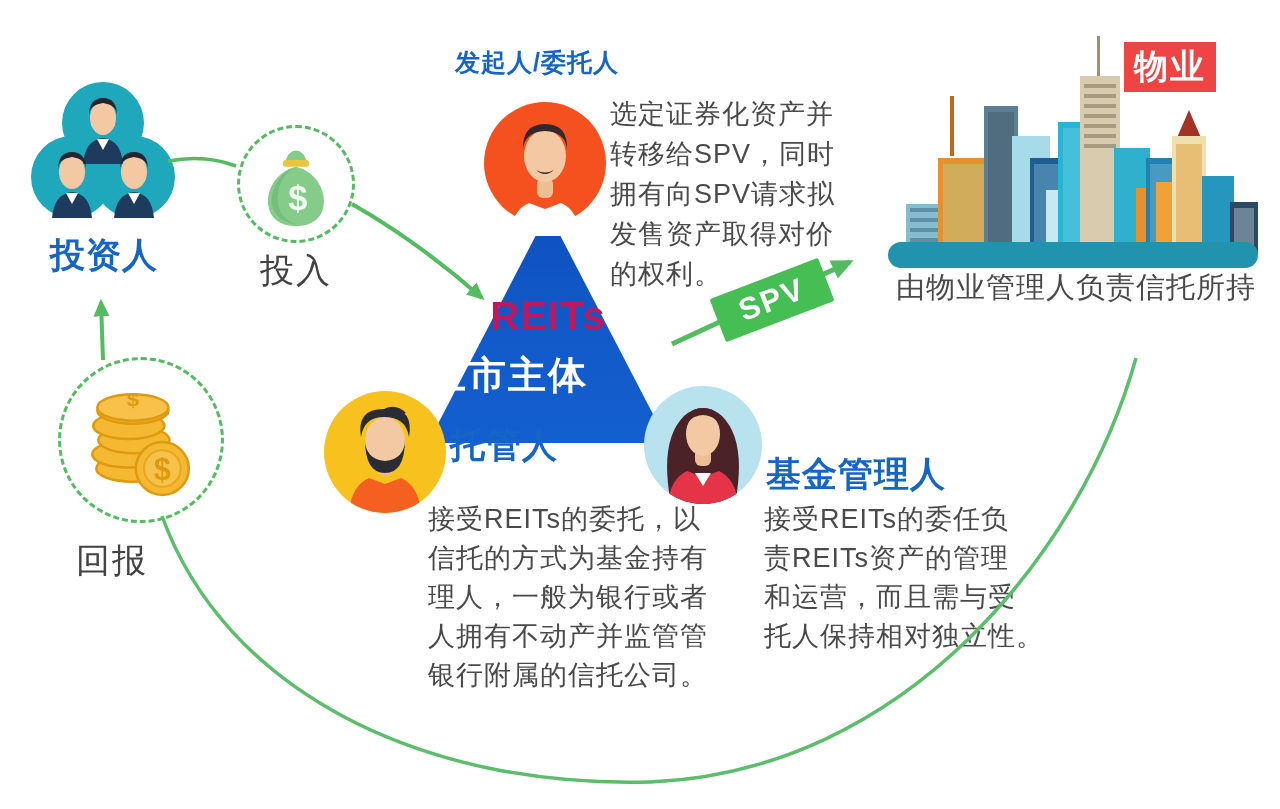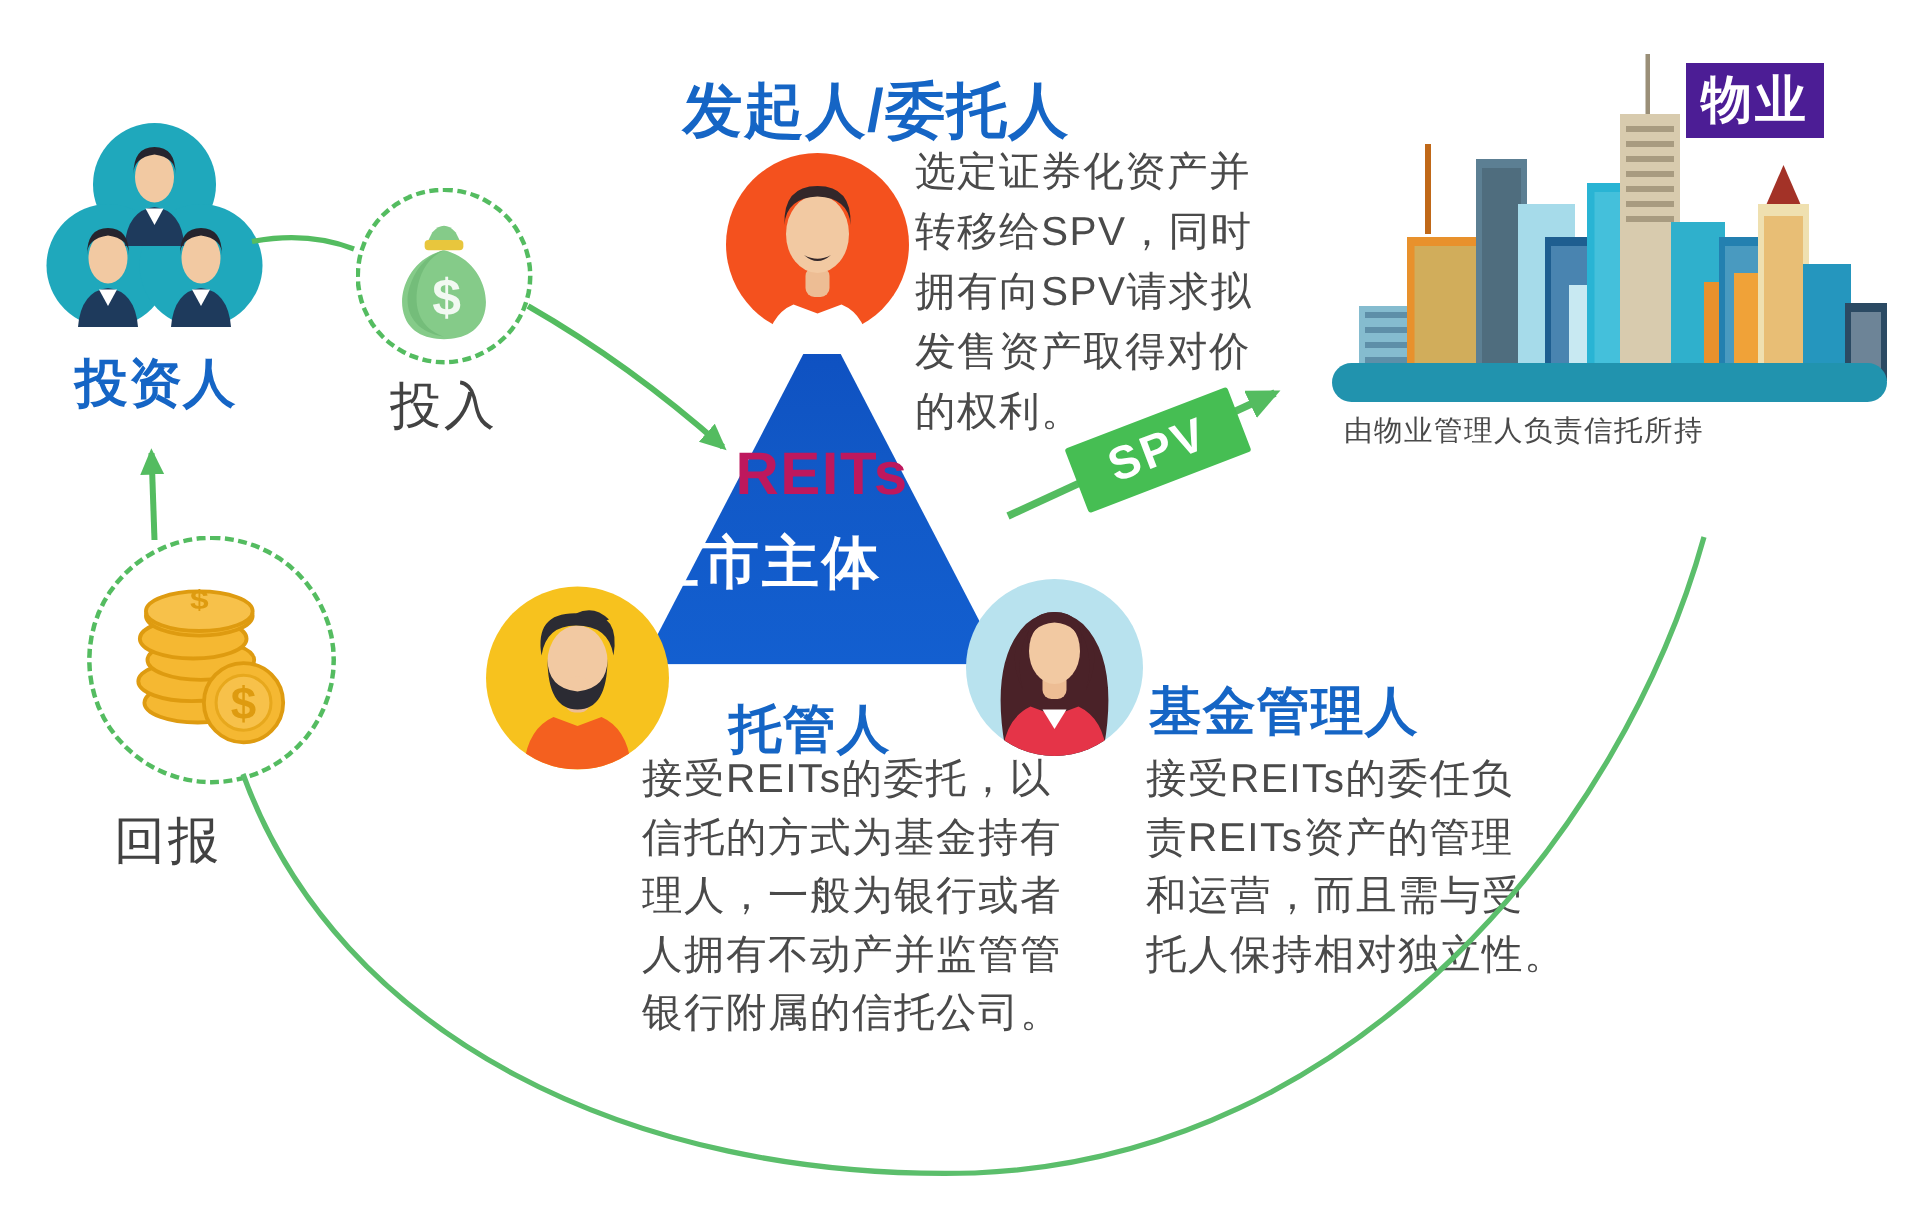--- a/index.html
+++ b/index.html
@@ -16,50 +16,50 @@
   
   svg.connectors{position:absolute;left:0;top:0;z-index:6;pointer-events:none;}
   
   .investors-icon{left:28px;top:78px;z-index:3;}
   .investors-label{left:50px;top:232px;z-index:3;}
   
   .invest-circle{left:237px;top:125px;width:112px;height:112px;border:3px dashed #54bc60;
     border-radius:50%;z-index:3;display:flex;align-items:center;justify-content:center;}
   .invest-label{left:260px;top:248px;z-index:3;}
   
-  .sponsor-title{left:455px;top:46px;z-index:3;font-size:40px;text-align:right;}
+  .sponsor-title{left:455px;top:46px;z-index:3;font-size:25px;text-align:right;}
   .sponsor-avatar{left:482px;top:100px;z-index:4;}
   .sponsor-desc{left:610px;top:94px;z-index:3;line-height:40px;}
   
   .reits-triangle{left:428px;top:212px;width:240px;height:231px;z-index:2;
     background:linear-gradient(180deg,#0e4fc0 0%,#1158c6 40%,#135fd0 100%);
     clip-path:polygon(50% 0,100% 100%,0 100%);}
   .reits-name{left:0;top:82px;width:100%;text-align:center;color:#be185d;font-weight:700;
     font-size:40px;letter-spacing:1px;}
   .reits-subtitle{left:0;top:138px;width:100%;text-align:left;color:#fff;font-weight:700;
     font-size:38px;letter-spacing:2px;}
   
   .spv-label{left:714px;top:277px;width:116px;height:46px;background:#46be53;z-index:7;
     transform:rotate(-21deg);display:flex;align-items:center;justify-content:center;
     color:#fff;font-weight:700;font-size:31px;letter-spacing:2px;border-radius:2px;}
   
   .custodian-avatar{left:324px;top:391px;width:122px;height:122px;border-radius:50%;
     background:#f7c21e;overflow:hidden;z-index:4;}
   .manager-avatar{left:644px;top:386px;width:118px;height:118px;border-radius:50%;
     background:#b8e2ee;overflow:hidden;z-index:4;}
-  .custodian-title{left:450px;top:463px;z-index:5;margin-left:36px;}
+  .custodian-title{left:450px;top:422px;z-index:5;}
   .custodian-desc{left:428px;top:500px;z-index:5;}
   .manager-title{left:766px;top:451px;z-index:5;}
   .manager-desc{left:764px;top:500px;z-index:5;}
   
   .city{left:888px;top:36px;z-index:3;}
-  .property-badge{left:1124px;top:42px;width:92px;height:50px;background:#4c1d95;z-index:5;
+  .property-badge{left:1124px;top:42px;width:92px;height:50px;background:#ef4444;z-index:5;
     display:flex;align-items:center;justify-content:center;color:#fff;font-weight:700;
     font-size:34px;letter-spacing:2px;}
-  .property-desc{left:896px;top:266px;z-index:3;font-size:19px;line-height:43px;}
+  .property-desc{left:896px;top:266px;z-index:3;font-size:29px;line-height:43px;}
   
   .returns-circle{left:58px;top:357px;width:160px;height:160px;border:3px dashed #54bc60;
     border-radius:50%;z-index:3;display:flex;align-items:center;justify-content:center;}
   .returns-label{left:76px;top:538px;z-index:3;}
 </style>
 </head>
 <body>
 
 <div class="canvas">
 

